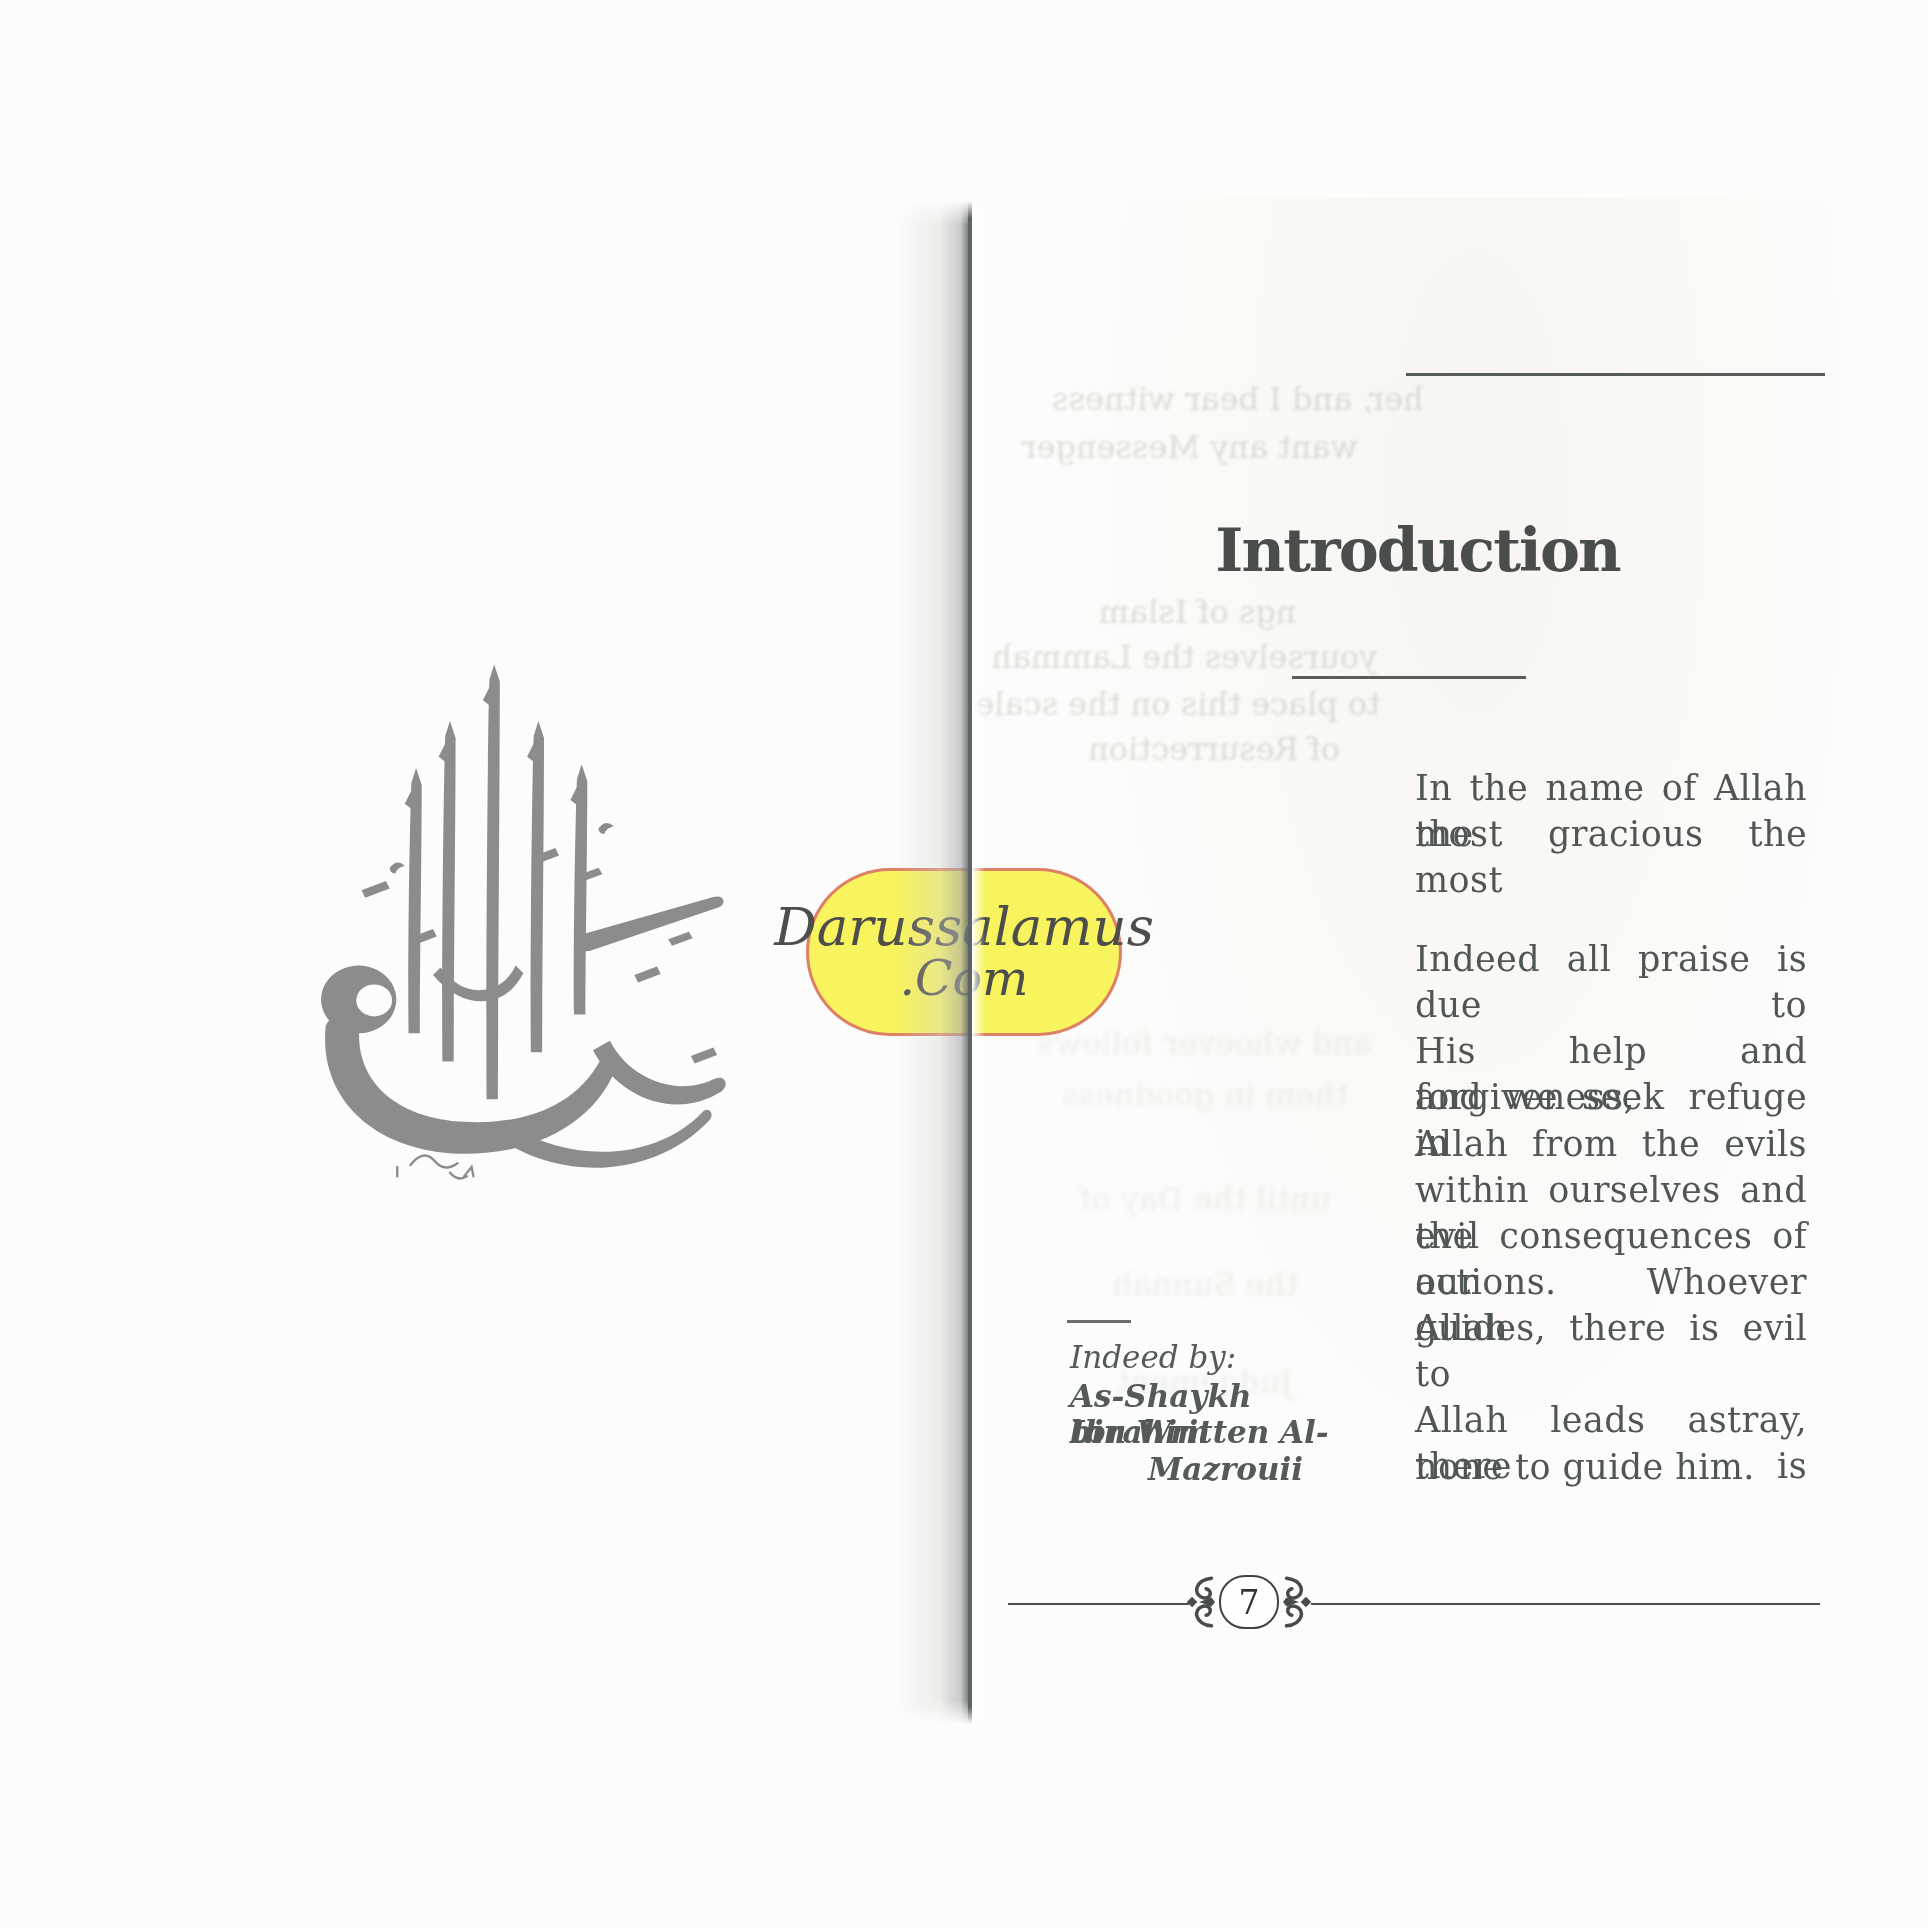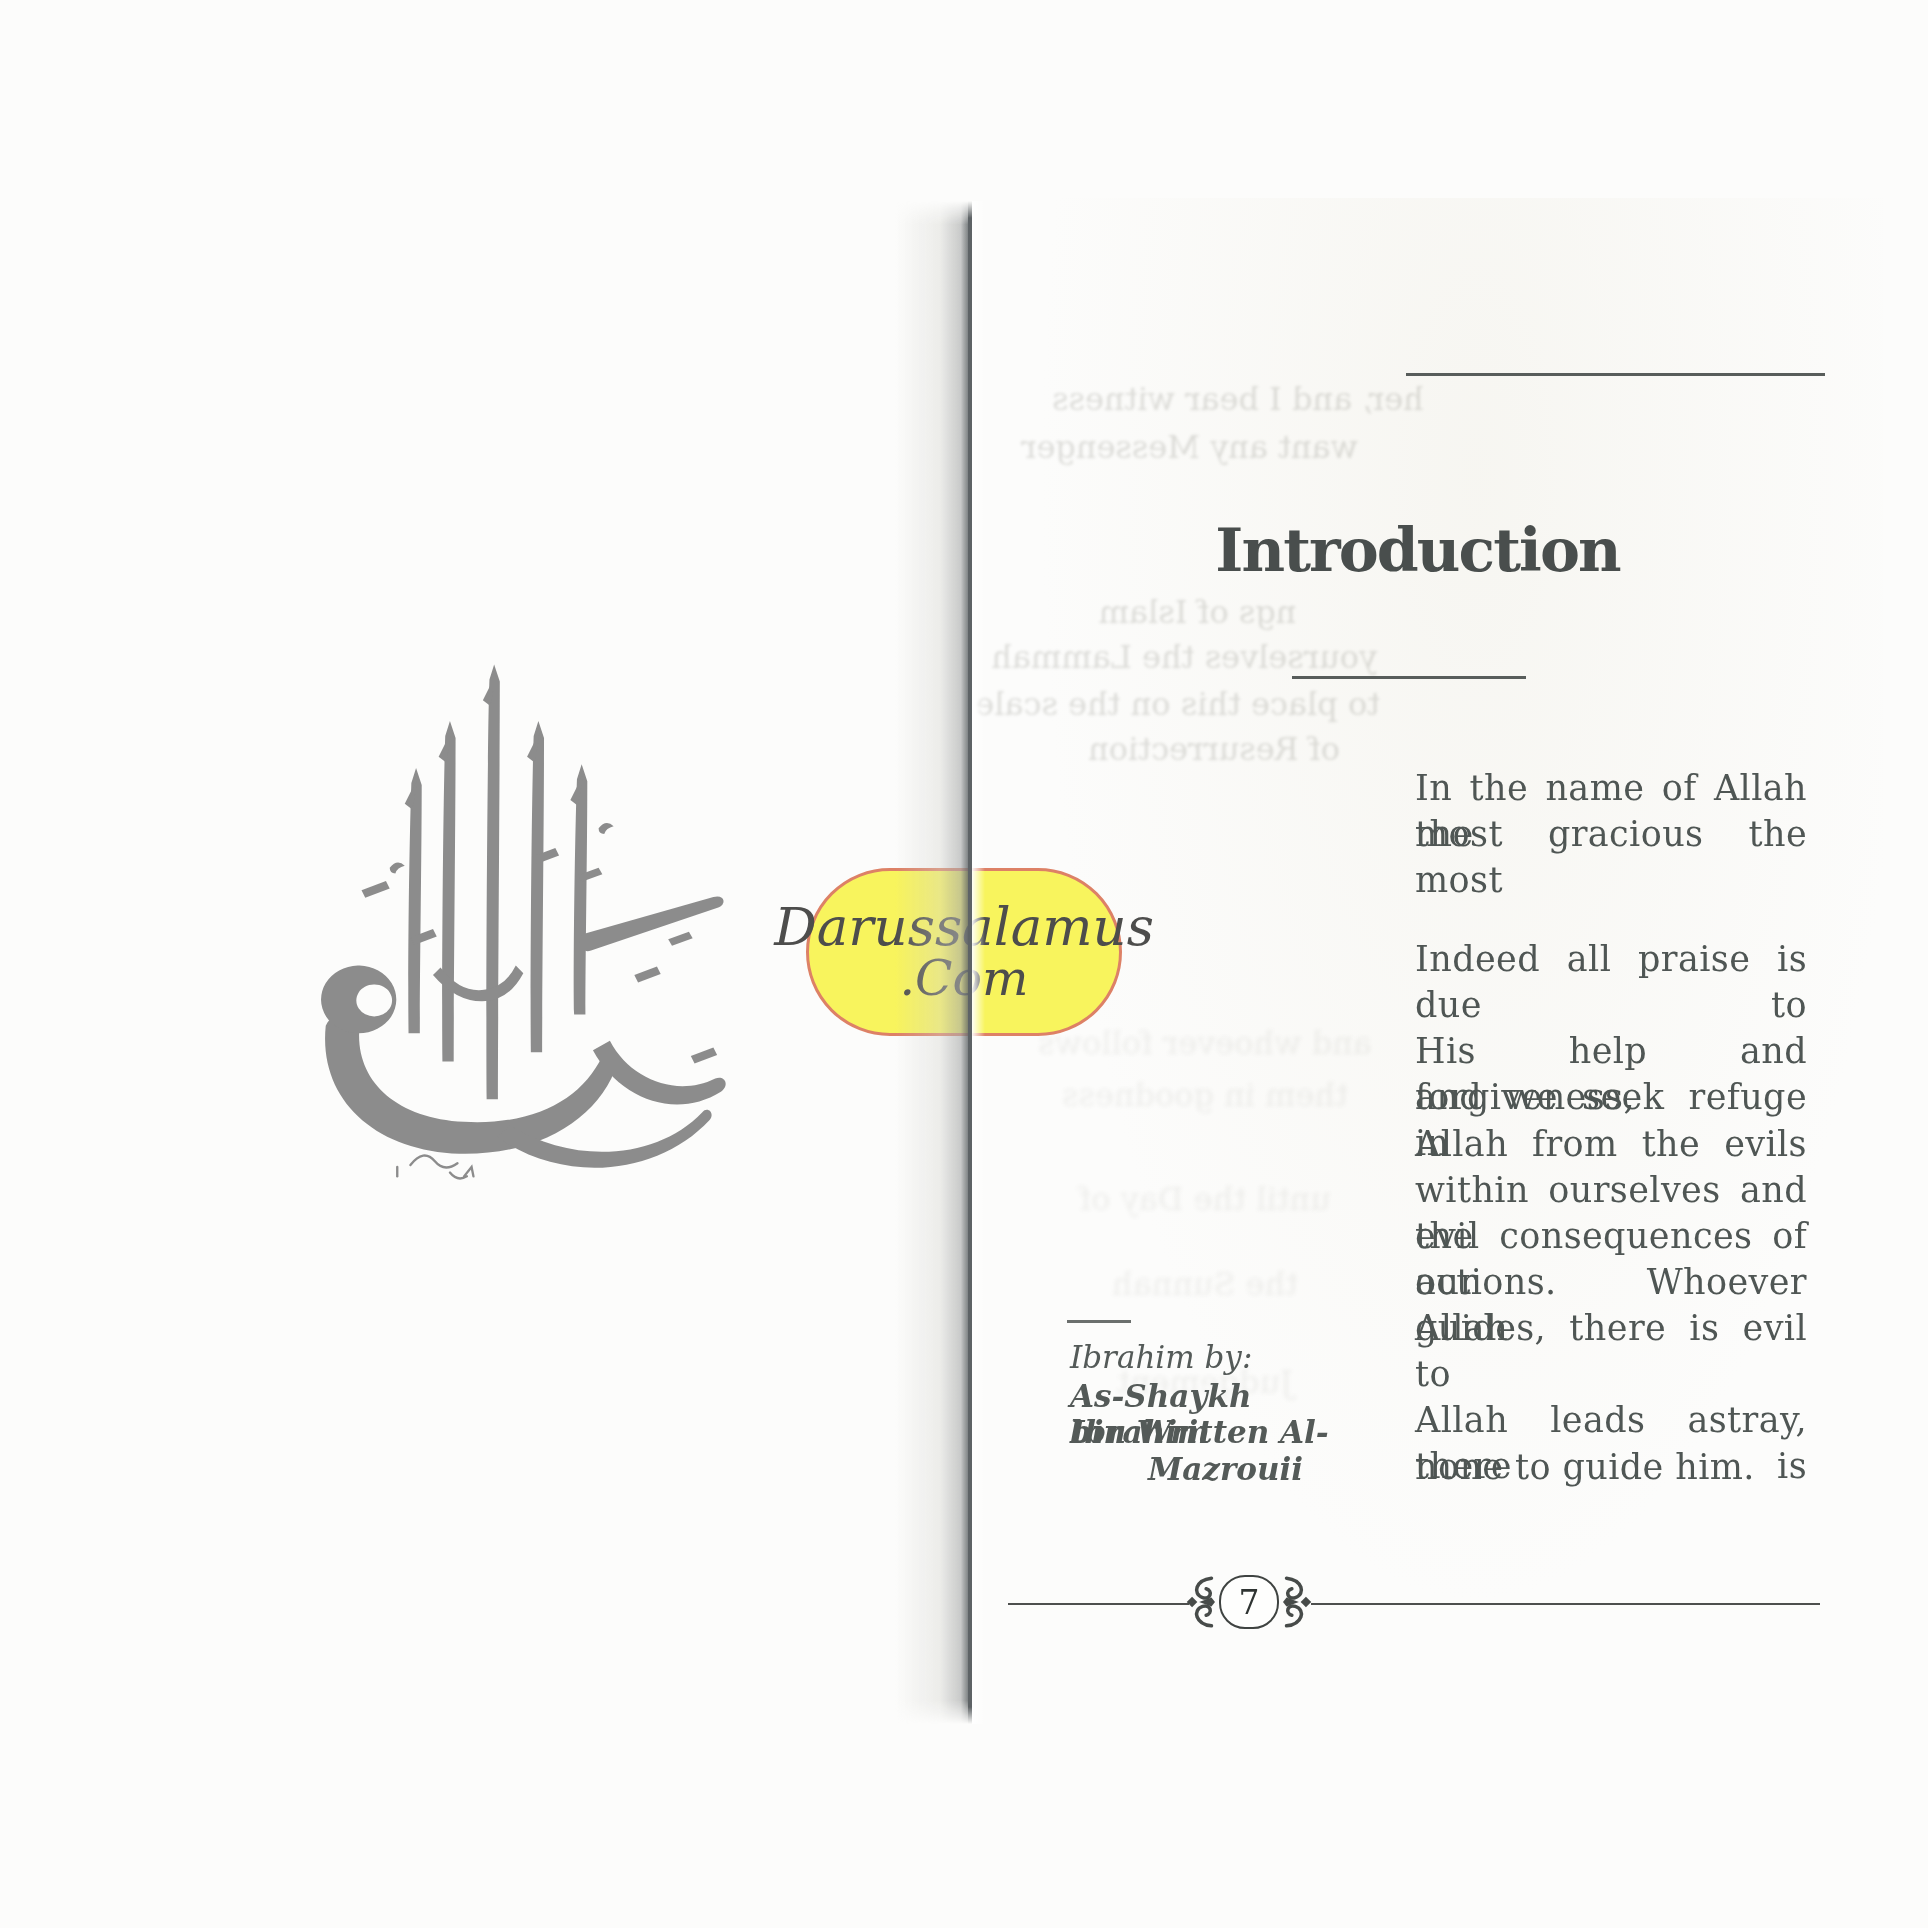--- a/index.html
+++ b/index.html
@@ -168,21 +168,21 @@
   <div class="body-line" style="top:1028px;">His help and forgiveness,</div>
   <div class="body-line" style="top:1121px;">Allah from the evils</div>
   <div class="body-line" style="top:1213px;">evil consequences of our</div>
   <div class="body-line" style="top:1167px;">within ourselves and the</div>
   <div class="body-line" style="top:1259px;">actions. Whoever Allah</div>
   <div class="body-line" style="top:1305px;">guides, there is evil to</div>
   <div class="body-line" style="top:1397px;">Allah leads astray, there is</div>
   <div class="body-line last" style="top:1444px;">none to guide him.</div>
 
   <div class="author-rule"></div>
-  <div class="author-line" style="top:1339px;">Ibrahim by:</div>
+  <div class="author-line" style="top:1339px;">Indeed by:</div>
   <div class="author-line bold" style="top:1378px;">As-Shaykh Ibrahim</div>
   <div class="author-line bold" style="top:1414px;">bin Written Al-</div>
   <div class="author-line bold" style="top:1451px;text-align:center;">Mazrouii</div>
 
   <div class="footer-seg" style="left:1008px;width:181px;"></div>
   <div class="footer-seg" style="left:1311px;width:509px;"></div>
 
   <div class="footer-cluster">
     <svg class="orn" width="30" height="58" viewBox="0 0 34 62">
       <g stroke="#474b49" stroke-width="4" fill="none" stroke-linecap="round">

